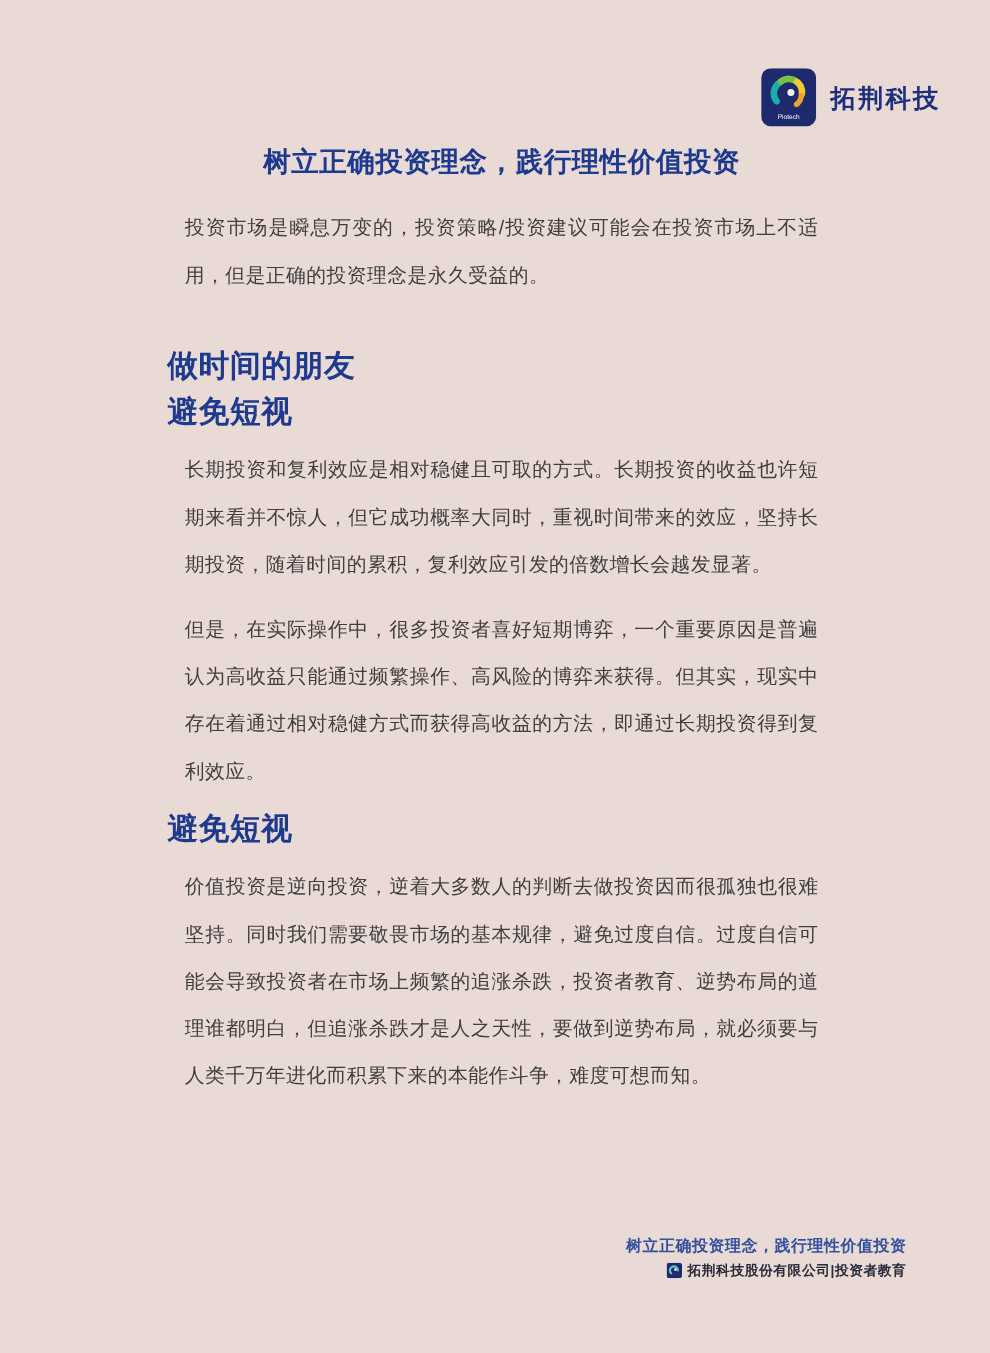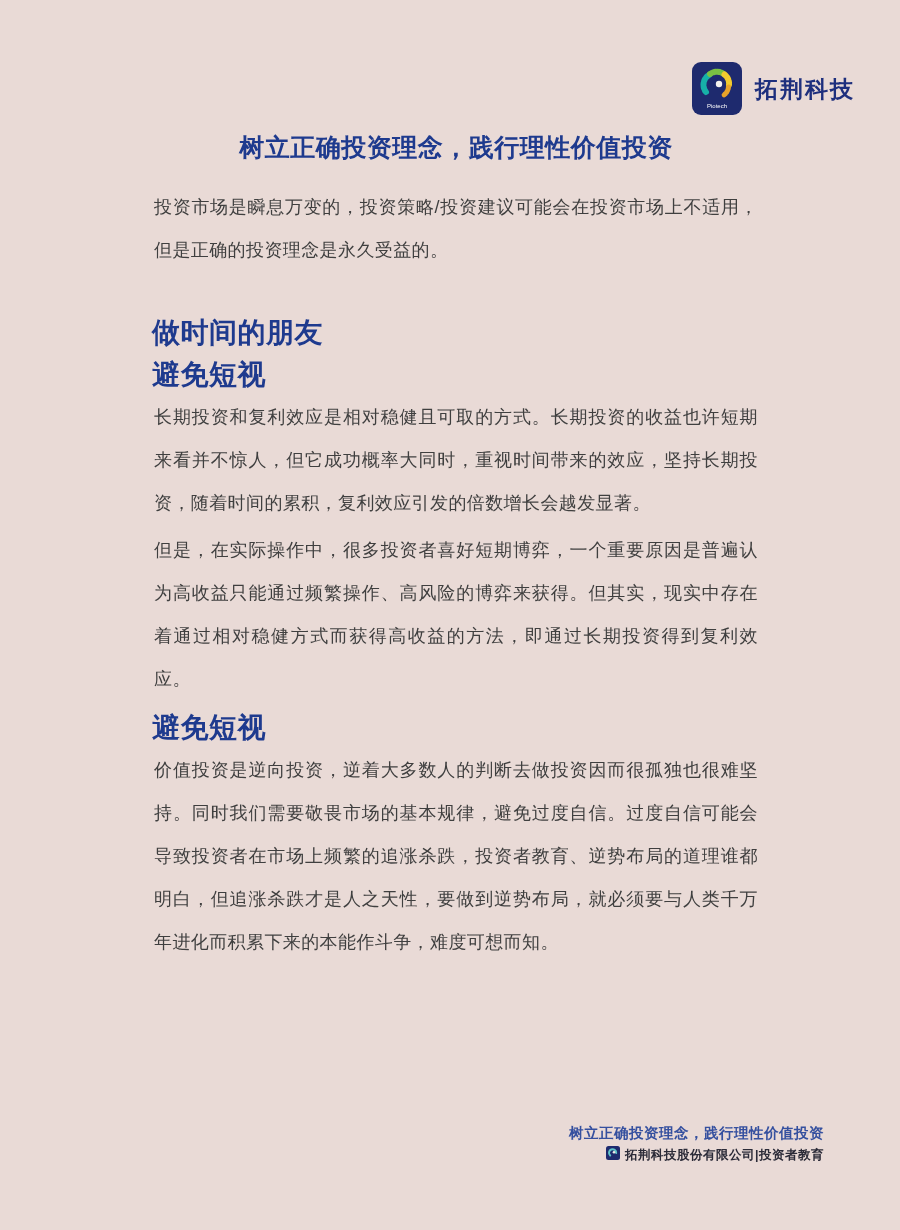--- a/index.html
+++ b/index.html
@@ -47,21 +47,21 @@
     margin: 0;
     padding-top: 131px;
     text-align: center;
     font-size: 25px;
     line-height: 32px;
     font-weight: bold;
     color: #1e3a8e;
     letter-spacing: 0.5px;
   }
   .para {
-    margin: 2px;
+    margin: 16px;
     font-size: 18px;
     line-height: 43px;
     color: #3f3f3f;
     text-align: justify;
     letter-spacing: 0.4px;
   }
   .intro { margin-top: 23px; }
   .section-heading {
     margin: 12px 0 6px 0;
     font-size: 28px;
@@ -84,20 +84,21 @@
     font-size: 14.5px;
     font-weight: bold;
     color: #35509f;
     letter-spacing: 0.5px;
     line-height: 22px;
   }
   .footer-company {
     margin-top: 2px;
     display: flex;
     justify-content: flex-end;
+    align-items: center;
     gap: 5px;
     font-size: 12.5px;
     font-weight: bold;
     color: #2b2b38;
     letter-spacing: 0.5px;
     line-height: 18px;
   }
   .footer-mark { width: 14px; height: 14px; display: block; }
 </style>
 </head>

